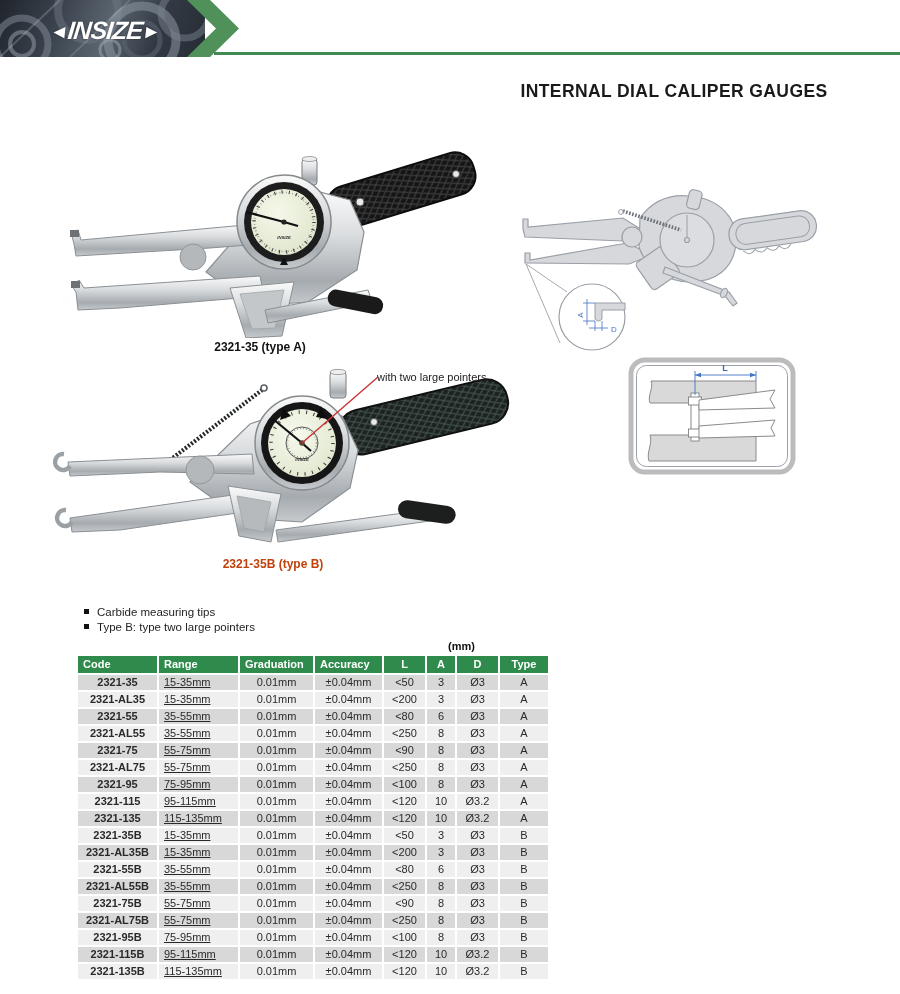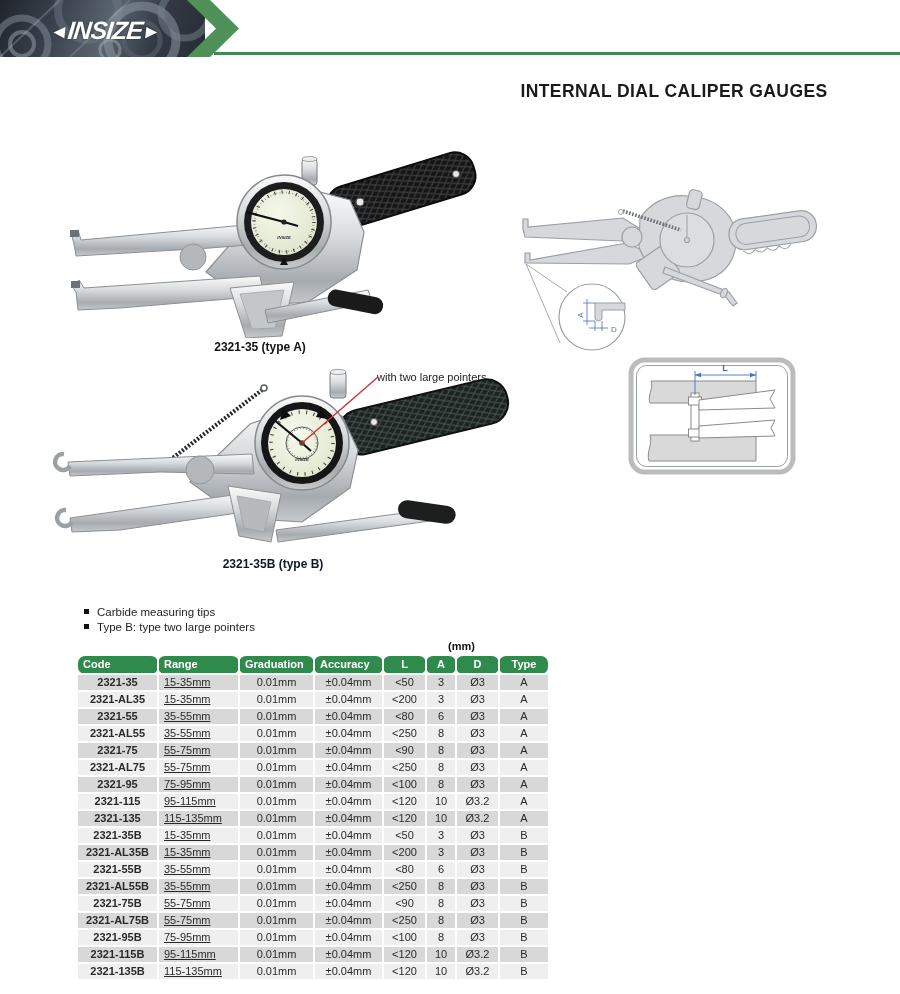--- a/index.html
+++ b/index.html
@@ -18,33 +18,33 @@
   .title{position:absolute;left:449px;top:81px;width:450px;text-align:center;
          font-size:17.5px;font-weight:bold;color:#1a1a1a;letter-spacing:.4px;}
   
   .figA{position:absolute;left:60px;top:140px;}
   .figB{position:absolute;left:40px;top:362px;}
   .outline{position:absolute;left:505px;top:163px;}
   .lbox{position:absolute;left:628px;top:357px;}
   .capA{position:absolute;left:120px;top:340px;width:280px;text-align:center;
         font-size:12px;font-weight:bold;color:#111;}
   .capB{position:absolute;left:133px;top:557px;width:280px;text-align:center;
-        font-size:12px;font-weight:bold;color:#0f172a;}
+        font-size:12px;font-weight:bold;color:#c2410c;}
   .annot{position:absolute;left:377px;top:371px;font-size:11px;color:#222;white-space:nowrap;}
   
   .notes{position:absolute;left:84px;top:605px;font-size:11.5px;color:#1d1d1d;}
   .note{height:15px;line-height:15px;}
   .bullet{display:inline-block;width:5px;height:5px;background:#111;margin-right:8px;vertical-align:2px;}
   
   .unit{position:absolute;left:448px;top:640px;width:100px;text-align:left;
         font-size:11px;font-weight:bold;color:#111;}
   table.spec{position:absolute;left:78px;top:656px;width:470px;border-collapse:collapse;
              font-size:11px;table-layout:fixed;}
   table.spec th{background:#2e8b4c;color:#fff;font-weight:bold;font-size:11px;
-                padding:2px 5px;line-height:13px;border-right:2px solid #fff;border-bottom:2px solid #fff;border-radius:7px;}
+                padding:2px 5px;line-height:13px;border-right:2px solid #fff;border-bottom:2px solid #fff;}
   table.spec td{padding:1px 5px;line-height:13px;height:13px;color:#2a2a2a;
                 border-right:2px solid #fff;border-bottom:2px solid #fff;}
   table.spec th:last-child,table.spec td:last-child{border-right:none;}
   table.spec tr:nth-child(odd) td{background:#d8d8d8;}
   table.spec tr:nth-child(even) td{background:#efefef;}
   table.spec th:nth-child(-n+4){text-align:left;}
   table.spec th:nth-child(n+5){text-align:center;}
   td.c0{font-weight:bold;color:#1b1b1b;text-align:center;}
   td.c1{text-align:left;text-decoration:underline;}
   td.c2,td.c3,td.c4,td.c5,td.c6,td.c7{text-align:center;}

